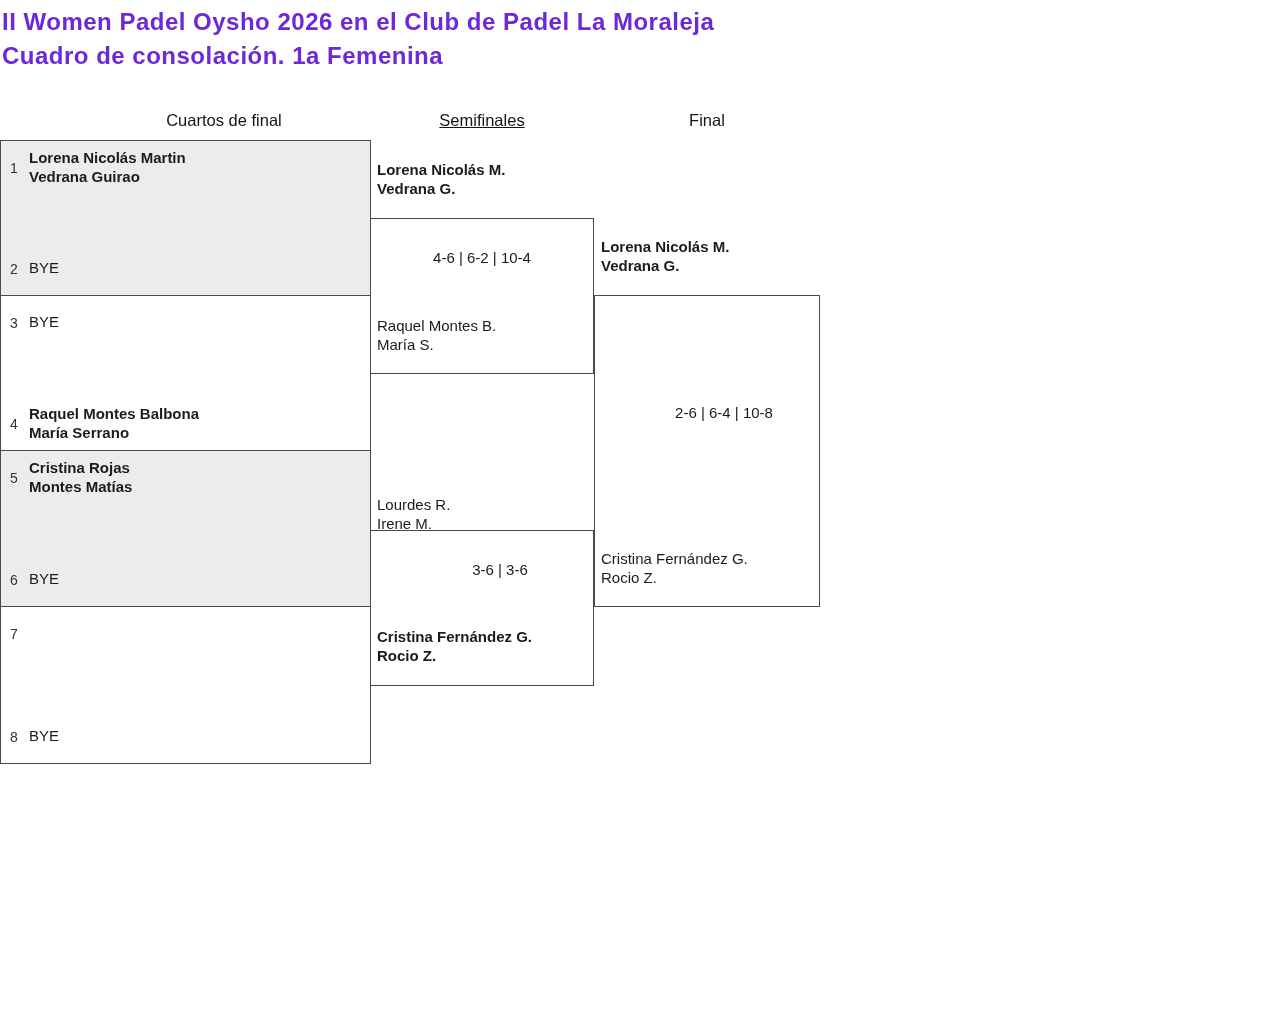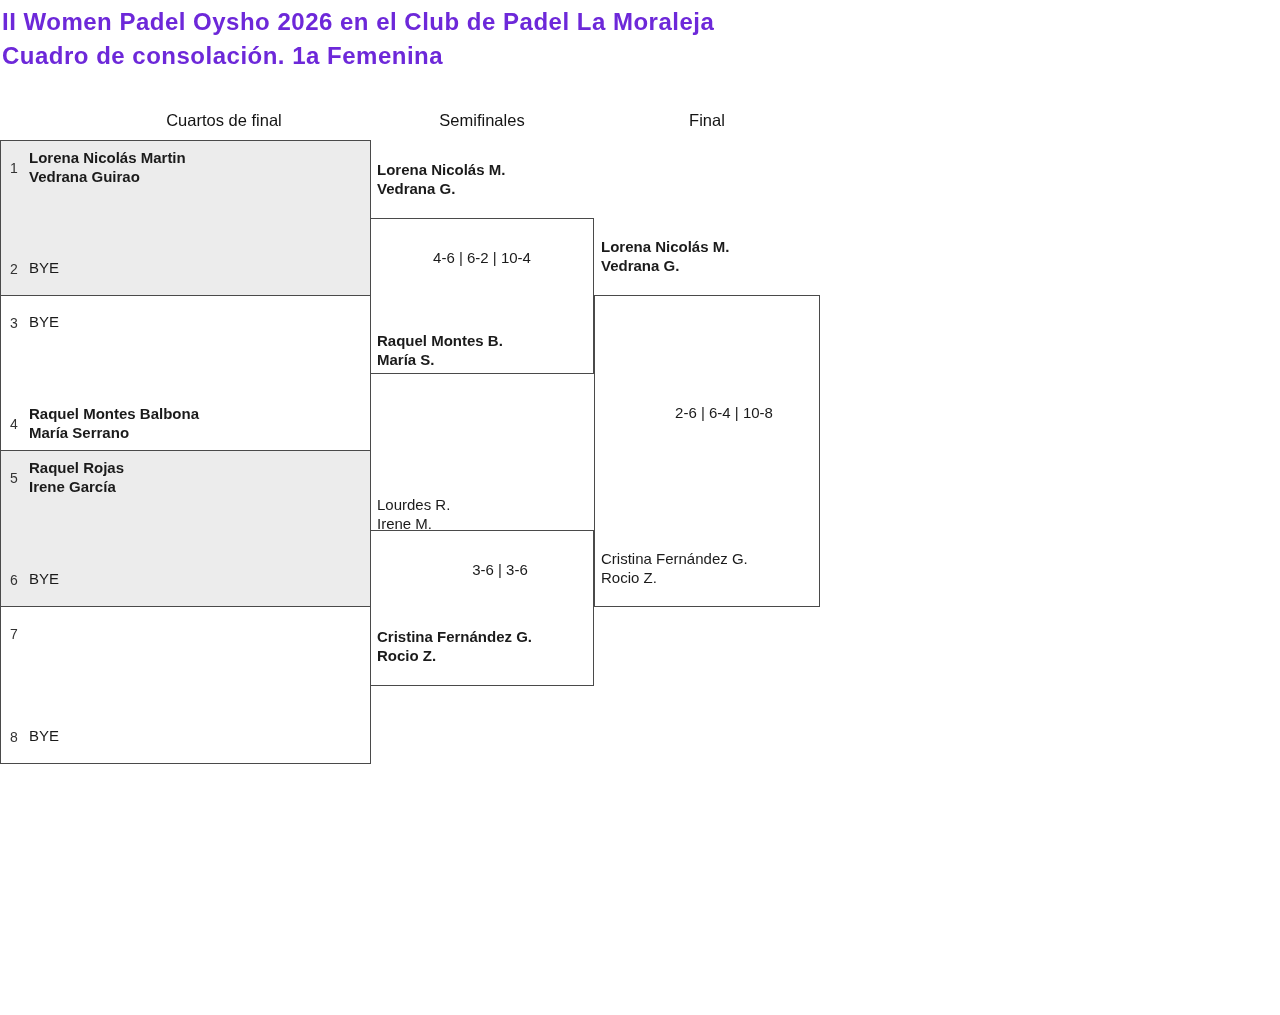--- a/index.html
+++ b/index.html
@@ -24,21 +24,21 @@
   }
   .round-header {
     position: absolute;
     top: 109px;
     font-size: 16.5px;
     line-height: 22px;
     color: #141414;
     text-align: center;
   }
   #rh-qf { left: 3px; width: 370px; margin-left: 36px; }
-  #rh-sf { left: 370px; width: 224px; }
+  #rh-sf { left: 370px; width: 224px; text-decoration: underline; }
   #rh-f  { left: 594px; width: 226px; text-align: center; }
 
   .box {
     position: absolute;
     border: 1px solid #4a4a4a;
     box-sizing: border-box;
   }
   .qf-box {
     left: 0;
     width: 371px;
@@ -111,22 +111,22 @@
       <div class="name winner">Raquel Montes Balbona</div>
       <div class="name winner">María Serrano</div>
     </div>
   </div>
 </div>
 
 <div class="box qf-box shaded" style="top:450px;height:157px;">
   <div class="slot">
     <div class="seed">5</div>
     <div class="names">
-      <div class="name winner">Raquel Rojas</div>
-      <div class="name winner">Irene García</div>
+      <div class="name winner">Cristina Rojas</div>
+      <div class="name winner">Montes Matías</div>
     </div>
   </div>
   <div class="slot">
     <div class="seed">6</div>
     <div class="names">
       <div class="name">BYE</div>
     </div>
   </div>
 </div>
 
@@ -145,21 +145,21 @@
 <div class="box" style="left:370px;top:218px;width:224px;height:156px;"></div>
 <div class="box" style="left:370px;top:530px;width:224px;height:156px;"></div>
 
 <div class="box" style="left:594px;top:295px;width:226px;height:312px;"></div>
 
 <div class="team-label" style="left:377px;top:161px;">
   <div class="name winner">Lorena Nicolás M.</div>
   <div class="name winner">Vedrana G.</div>
 </div>
 <div class="score" style="left:370px;top:249px;width:224px;">4-6 | 6-2 | 10-4</div>
-<div class="team-label" style="left:377px;top:332px;font-weight:bold;">
+<div class="team-label" style="left:377px;top:317px;">
   <div class="name">Raquel Montes B.</div>
   <div class="name">María S.</div>
 </div>
 
 <div class="team-label" style="left:377px;top:496px;">
   <div class="name">Lourdes R.</div>
   <div class="name">Irene M.</div>
 </div>
 <div class="score" style="left:370px;top:561px;width:260px;">3-6 | 3-6</div>
 <div class="team-label" style="left:377px;top:628px;">

